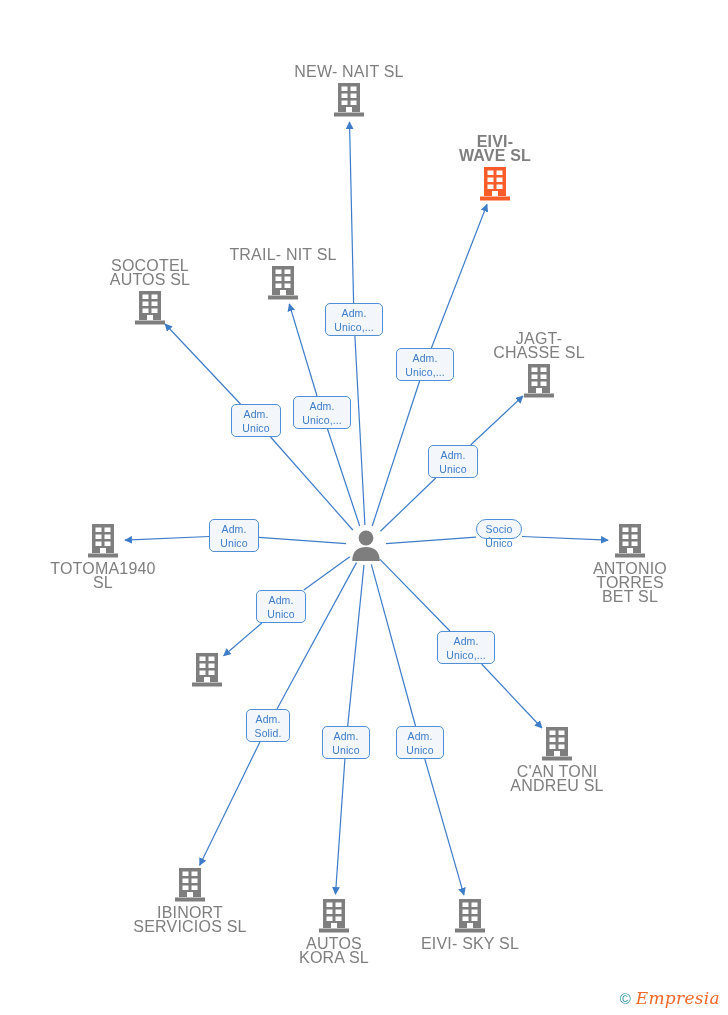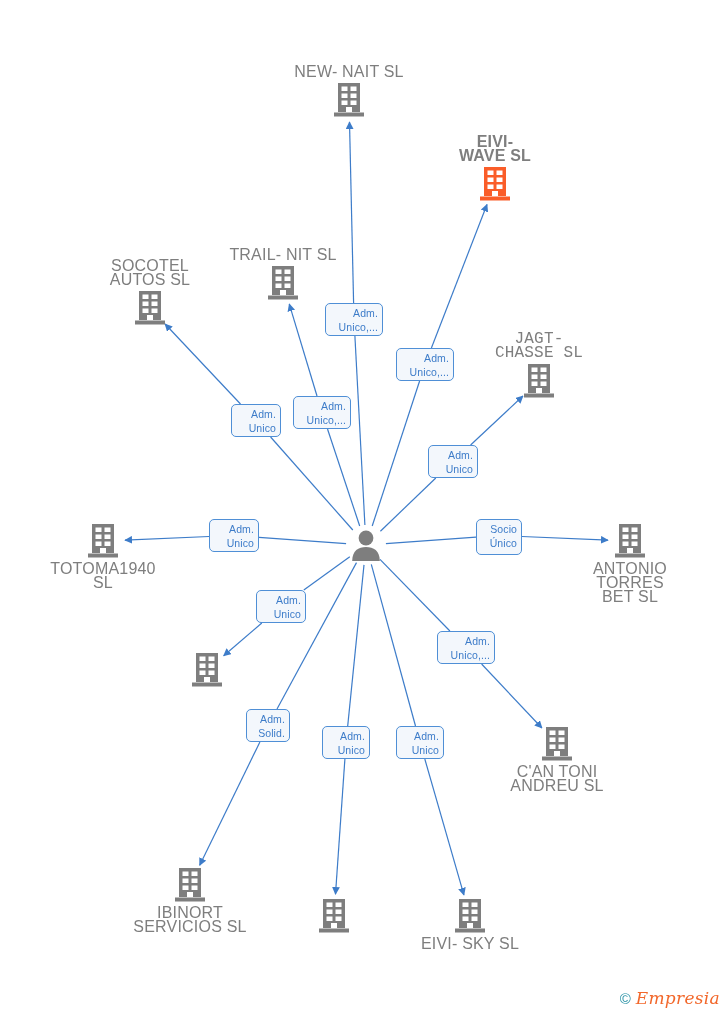--- a/index.html
+++ b/index.html
@@ -61,21 +61,21 @@
   
   .rel{
     position:absolute;
     box-sizing:border-box;
     background:#f3f7fc;
     border:1.4px solid #4f8fd6;
     border-radius:5px;
     color:#3d7cc9;
     font-size:10.5px;
     line-height:13.5px;
-    text-align:right;
+    text-align:center;
     padding:3px 4px 4px 4px;
     white-space:pre-line;
     letter-spacing:.1px;
   }
 
   
   #watermark{
     position:absolute;
     right:8px;
     bottom:8px;
@@ -179,21 +179,21 @@
             <rect x="4" y="1" width="22" height="29" fill="#7e7e7e"></rect>
             <rect x="7.5" y="4.5" width="6" height="4.5" fill="#fff"></rect>
             <rect x="16.5" y="4.5" width="6" height="4.5" fill="#fff"></rect>
             <rect x="7.5" y="11.5" width="6" height="4.5" fill="#fff"></rect>
             <rect x="16.5" y="11.5" width="6" height="4.5" fill="#fff"></rect>
             <rect x="7.5" y="18.5" width="6" height="4.5" fill="#fff"></rect>
             <rect x="16.5" y="18.5" width="6" height="4.5" fill="#fff"></rect>
             <rect x="12" y="25" width="6" height="5" fill="#fff"></rect>
             <rect x="0" y="30.5" width="30" height="4" fill="#7e7e7e"></rect>
           </svg></span></div>
-      <div class="node cap-top" style="left: 539px; top: 332px; font-family: Liberation Mono, monospace;"><span class="caption">JAGT-
+      <div class="node cap-top" style="left: 539px; top: 332px;"><span class="caption">JAGT-
 CHASSE  SL</span><span class="icon"><svg width="30" height="36" viewBox="0 0 30 36" aria-hidden="true">
             <rect x="4" y="1" width="22" height="29" fill="#7e7e7e"></rect>
             <rect x="7.5" y="4.5" width="6" height="4.5" fill="#fff"></rect>
             <rect x="16.5" y="4.5" width="6" height="4.5" fill="#fff"></rect>
             <rect x="7.5" y="11.5" width="6" height="4.5" fill="#fff"></rect>
             <rect x="16.5" y="11.5" width="6" height="4.5" fill="#fff"></rect>
             <rect x="7.5" y="18.5" width="6" height="4.5" fill="#fff"></rect>
             <rect x="16.5" y="18.5" width="6" height="4.5" fill="#fff"></rect>
             <rect x="12" y="25" width="6" height="5" fill="#fff"></rect>
             <rect x="0" y="30.5" width="30" height="4" fill="#7e7e7e"></rect>
@@ -261,21 +261,22 @@
       <div class="node" style="left: 334px; top: 898px;"><span class="icon"><svg width="30" height="36" viewBox="0 0 30 36" aria-hidden="true">
             <rect x="4" y="1" width="22" height="29" fill="#7e7e7e"></rect>
             <rect x="7.5" y="4.5" width="6" height="4.5" fill="#fff"></rect>
             <rect x="16.5" y="4.5" width="6" height="4.5" fill="#fff"></rect>
             <rect x="7.5" y="11.5" width="6" height="4.5" fill="#fff"></rect>
             <rect x="16.5" y="11.5" width="6" height="4.5" fill="#fff"></rect>
             <rect x="7.5" y="18.5" width="6" height="4.5" fill="#fff"></rect>
             <rect x="16.5" y="18.5" width="6" height="4.5" fill="#fff"></rect>
             <rect x="12" y="25" width="6" height="5" fill="#fff"></rect>
             <rect x="0" y="30.5" width="30" height="4" fill="#7e7e7e"></rect>
-          </svg></span></div>
+          </svg></span><span class="caption">AUTOS
+KORA SL</span></div>
       <div class="node" style="left: 470px; top: 898px;"><span class="icon"><svg width="30" height="36" viewBox="0 0 30 36" aria-hidden="true">
             <rect x="4" y="1" width="22" height="29" fill="#7e7e7e"></rect>
             <rect x="7.5" y="4.5" width="6" height="4.5" fill="#fff"></rect>
             <rect x="16.5" y="4.5" width="6" height="4.5" fill="#fff"></rect>
             <rect x="7.5" y="11.5" width="6" height="4.5" fill="#fff"></rect>
             <rect x="16.5" y="11.5" width="6" height="4.5" fill="#fff"></rect>
             <rect x="7.5" y="18.5" width="6" height="4.5" fill="#fff"></rect>
             <rect x="16.5" y="18.5" width="6" height="4.5" fill="#fff"></rect>
             <rect x="12" y="25" width="6" height="5" fill="#fff"></rect>
             <rect x="0" y="30.5" width="30" height="4" fill="#7e7e7e"></rect>
@@ -287,21 +288,21 @@
       <div class="rel" style="left: 396px; top: 348px; width: 58px; height: 33px;">Adm.
 Unico,...</div>
       <div class="rel" style="left: 231px; top: 404px; width: 50px; height: 33px;">Adm.
 Unico</div>
       <div class="rel" style="left: 293px; top: 396px; width: 58px; height: 33px;">Adm.
 Unico,...</div>
       <div class="rel" style="left: 428px; top: 445px; width: 50px; height: 33px;">Adm.
 Unico</div>
       <div class="rel" style="left: 209px; top: 519px; width: 50px; height: 33px;">Adm.
 Unico</div>
-      <div class="rel" style="left: 476px; top: 519px; width: 46px; height: 36px;">Socio
+      <div class="rel" style="left: 476px; top: 519px; width: 46px; height: 20px; border-radius: 11px;">Socio
 Único</div>
       <div class="rel" style="left: 256px; top: 590px; width: 50px; height: 33px;">Adm.
 Unico</div>
       <div class="rel" style="left: 437px; top: 631px; width: 58px; height: 33px;">Adm.
 Unico,...</div>
       <div class="rel" style="left: 246px; top: 709px; width: 44px; height: 33px;">Adm.
 Solid.</div>
       <div class="rel" style="left: 322px; top: 726px; width: 48px; height: 33px;">Adm.
 Unico</div>
       <div class="rel" style="left: 396px; top: 726px; width: 48px; height: 33px;">Adm.

